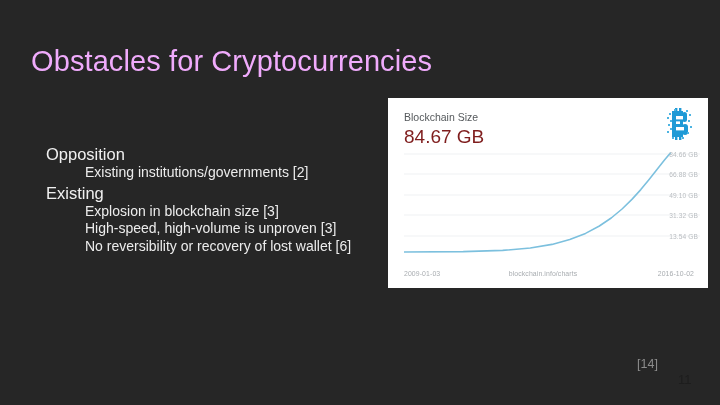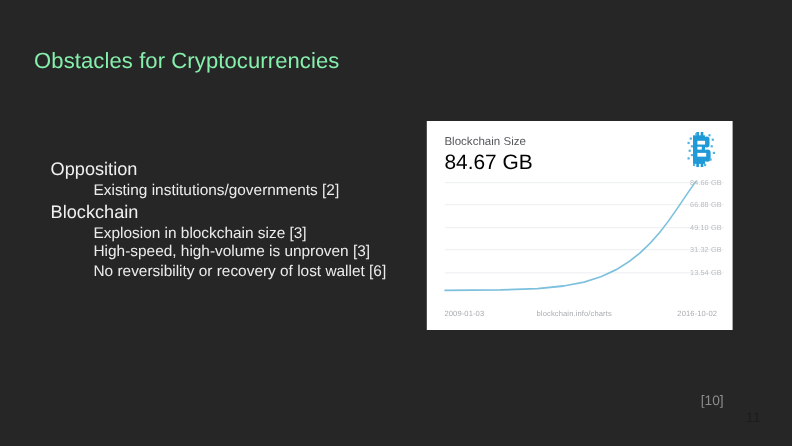--- a/index.html
+++ b/index.html
@@ -12,23 +12,23 @@
   .slide {
     position:relative;
     width:720px; height:405px;
     background:#262626;
   }
 
   
   .slide-title {
     position:absolute;
     left:31px; top:45px;
-    font-size:20px;
+    font-size:29px;
     font-weight:400;
-    color:#86efac;
+    color:#f0abfc;
     letter-spacing:0.1px;
     white-space:nowrap;
   }
 
   
   .body-list {
     position:absolute;
     left:46px; top:118px;
     width:330px;
     margin-top:25px;
@@ -44,37 +44,37 @@
     font-size:14px;
     color:#ececec;
     line-height:17.6px;
     padding-left:39px;
     white-space:nowrap;
   }
 
   
   .chart-card {
     position:absolute;
-    left:388px; top:110px;
-    width:278px; height:190px;
+    left:388px; top:98px;
+    width:320px; height:190px;
     background:#ffffff;
   }
   .chart-head {
     position:absolute;
     left:16px; top:13px;
   }
   .chart-sub {
     font-size:10.5px;
     color:#55595c;
     line-height:13px;
     white-space:nowrap;
   }
   .chart-value {
     font-size:19px;
-    color:#000000;
+    color:#7f1d1d;
     line-height:24px;
     white-space:nowrap;
     margin-top:1px;
   }
   .btc-logo {
     position:absolute;
     right:14px; top:10px;
     width:30px; height:32px;
   }
 
@@ -136,21 +136,21 @@
 </head>
 <body>
 
 <div class="slide">
 
   <div class="slide-title">Obstacles for Cryptocurrencies</div>
 
   <div class="body-list">
     <div class="lvl1">Opposition</div>
     <div class="lvl2">Existing institutions/governments [2]</div>
-    <div class="lvl1">Blockchain</div>
+    <div class="lvl1">Existing</div>
     <div class="lvl2">Explosion in blockchain size [3]</div>
     <div class="lvl2">High-speed, high-volume is unproven [3]</div>
     <div class="lvl2">No reversibility or recovery of lost wallet [6]</div>
   </div>
 
   <div class="chart-card">
 
     <div class="chart-head">
       <div class="chart-sub">Blockchain Size</div>
       <div class="chart-value">84.67 GB</div>
@@ -213,16 +213,16 @@
       <div class="ylab" style="top:81px">13.54 GB</div>
     </div>
 
     <div class="chart-foot">
       <span class="foot-txt">2009-01-03</span>
       <span class="foot-txt foot-mid">blockchain.info/charts</span>
       <span class="foot-txt">2016-10-02</span>
     </div>
   </div>
 
-  <div class="citation">[10]</div>
+  <div class="citation">[14]</div>
   <div class="page-num">11</div>
 
 </div>
 
 </body></html>

